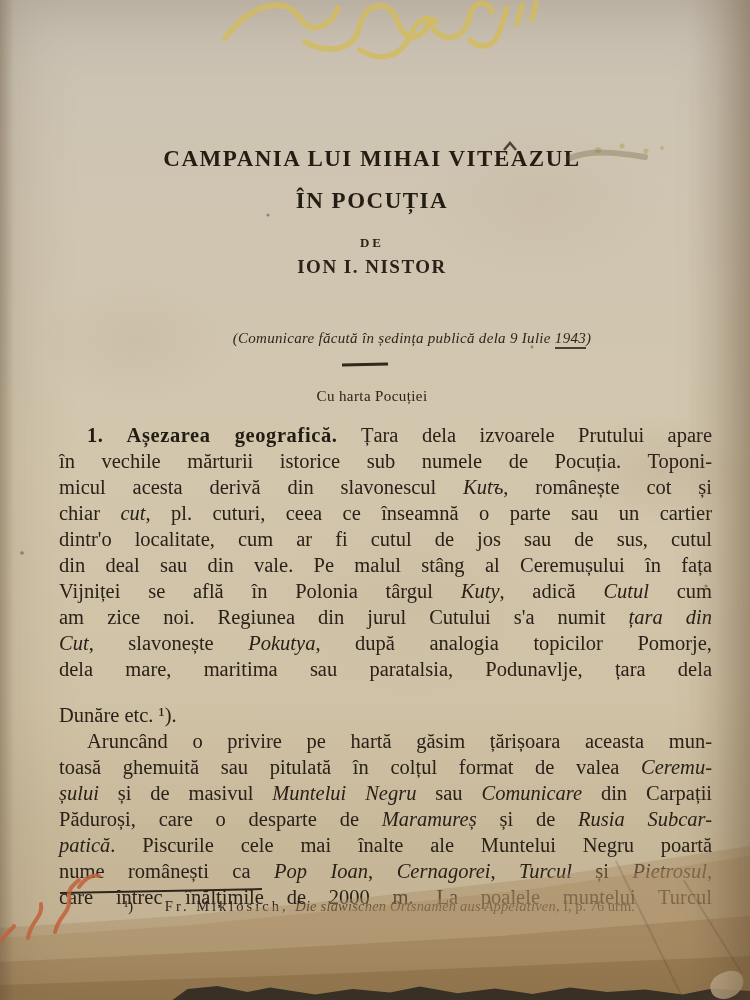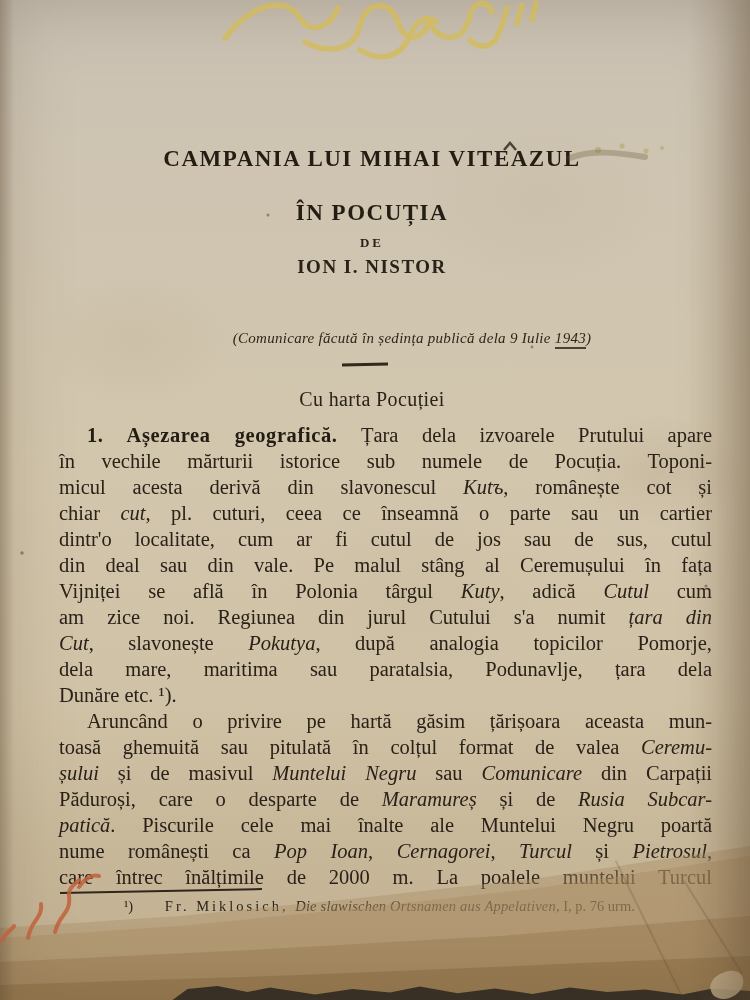--- a/index.html
+++ b/index.html
@@ -32,33 +32,33 @@
     clip-path:polygon(23% 100%,25% 45%,29% 30%,33% 60%,36% 38%,42% 72%,47% 45%,52% 62%,56% 32%,61% 66%,66% 42%,71% 70%,76% 38%,81% 60%,86% 48%,91% 72%,95% 42%,100% 55%,100% 100%);}
   .curl{position:absolute;right:6px;bottom:2px;width:34px;height:26px;background:#c6b390;border-radius:50% 40% 55% 45%;opacity:.85;transform:rotate(-18deg);}
   .crease{position:absolute;width:2px;background:rgba(70,50,35,.18);}
   .crease.c1{left:652px;top:852px;height:170px;transform:rotate(-26deg);}
   .crease.c2{left:712px;top:872px;height:110px;transform:rotate(-32deg);}
 
   
   .hdr{position:absolute;left:0;width:744px;text-align:center;}
   .title{font-weight:bold;font-size:23px;letter-spacing:1.5px;color:#241d13;}
   #title1{top:146px;}
-  #title2{top:200px;}
+  #title2{top:188px;}
   #de{top:235px;font-weight:bold;font-size:13px;letter-spacing:3px;}
   #author{top:256px;font-weight:bold;font-size:19px;letter-spacing:1.5px;}
   #authtitle{top:287px;font-weight:bold;font-size:12.5px;letter-spacing:1.2px;}
   #comm{top:330px;font-style:italic;font-size:15px;letter-spacing:.3px;color:#2e2619;padding-left:40px;}
   #comm .yr{border-bottom:2px solid rgba(52,40,26,.85);padding-bottom:1px;}
   .midrule{position:absolute;left:342px;top:363px;width:46px;height:2.5px;background:#32281c;transform:rotate(-1.2deg);}
-  #mapnote{top:388px;font-size:20px;letter-spacing:.4px;}
+  #mapnote{top:388px;font-size:15px;letter-spacing:.4px;}
 
   
   .body-text{position:absolute;left:59px;top:422px;width:653px;font-size:20.5px;line-height:26px;color:#2a2118;}
   .bline{text-align:justify;text-align-last:justify;white-space:normal;}
-  .bline.short{text-align-last:left;}
+  .bline.short{text-align-last:left;margin-top:20px;}
   .bline.indent{text-indent:28px;}
   .bline b{color:#231c12;letter-spacing:.6px;}
 
   .footrule{position:absolute;left:60px;top:890px;width:202px;height:2px;background:#2e261c;transform:rotate(-1.1deg);}
   .footnote{position:absolute;left:60px;top:898px;width:655px;font-size:14.5px;color:#2c241a;}
   .footnote .fnindent{display:inline-block;width:64px;}
   .footnote .author{letter-spacing:3px;margin-left:28px;}
   .footnote i{letter-spacing:.2px;}
 
   svg.marks{position:absolute;left:0;top:0;pointer-events:none;}

